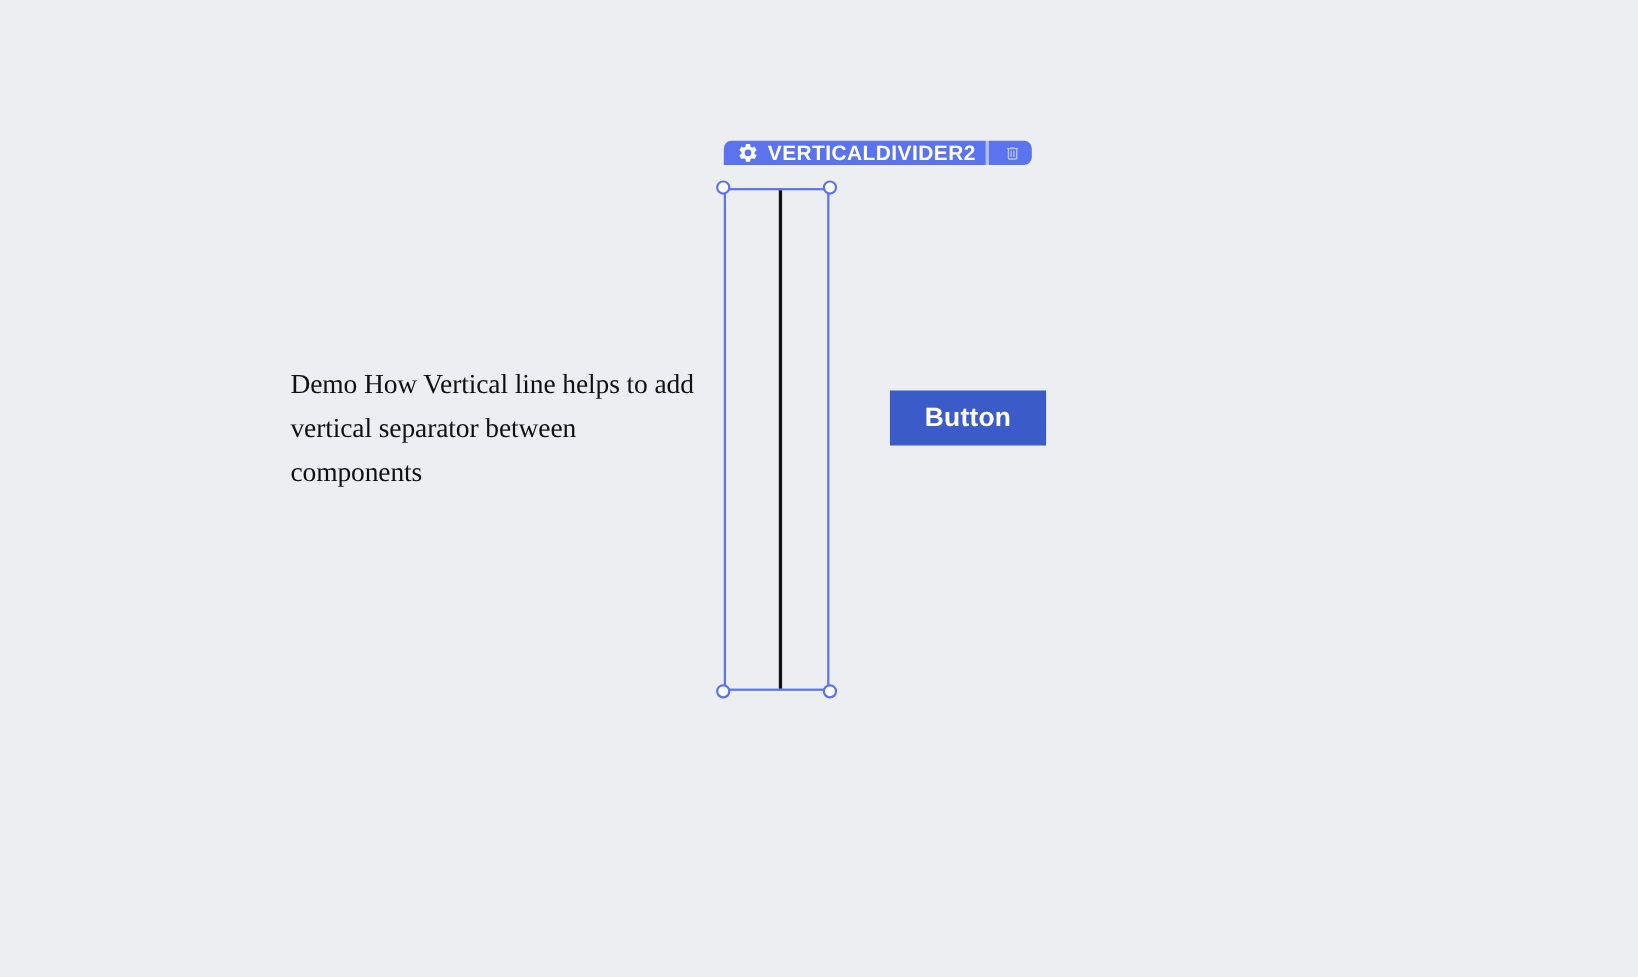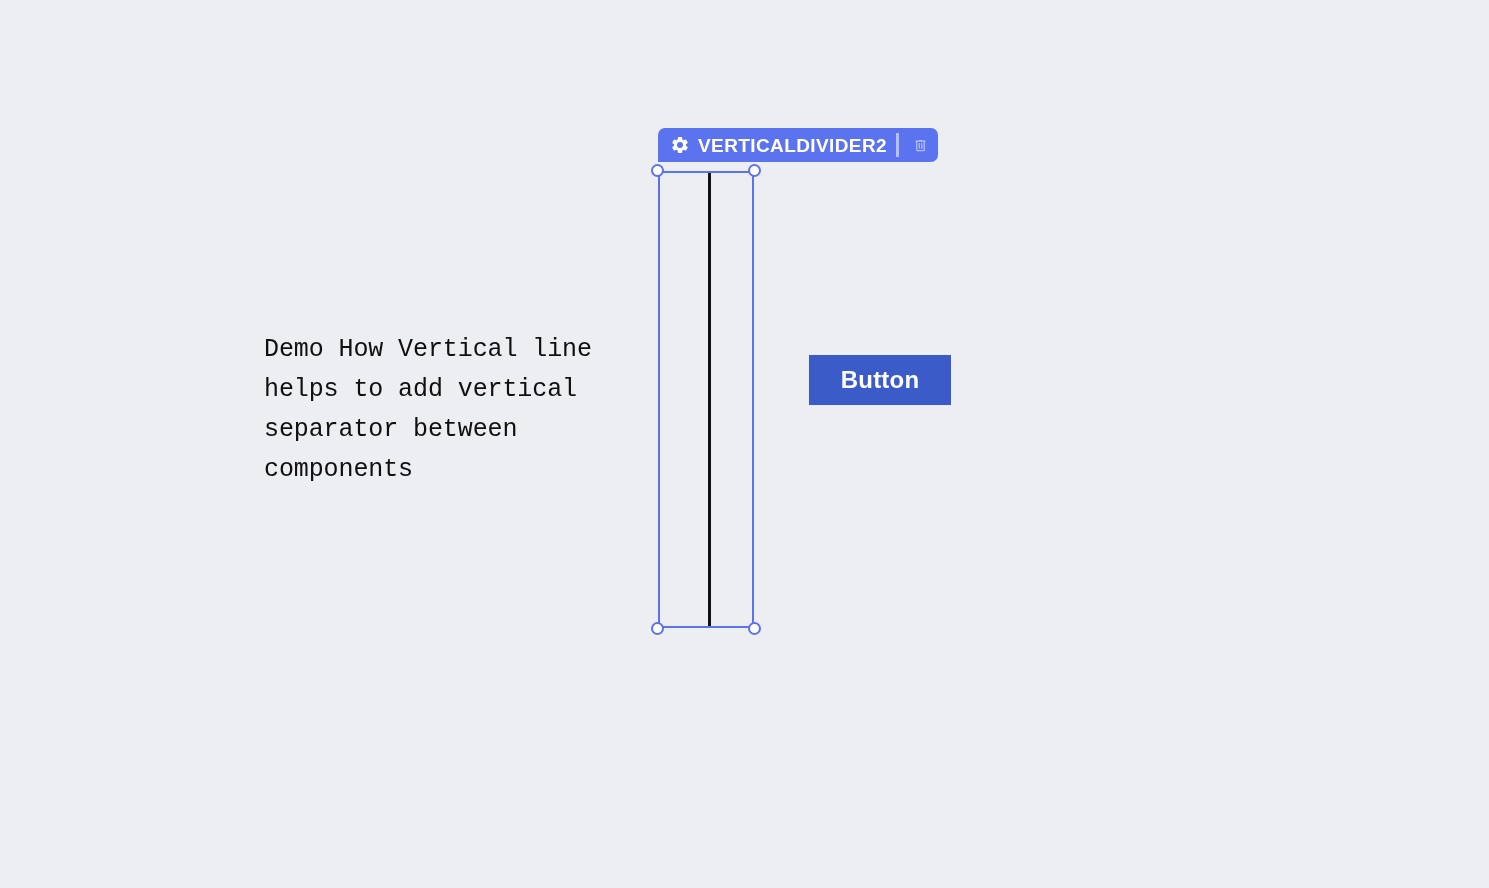--- a/index.html
+++ b/index.html
@@ -23,21 +23,21 @@
 
   
   .desc-text {
     position: absolute;
     left: 264px;
     top: 330px;
     width: 380px;
     font-size: 25px;
     line-height: 40px;
     color: #101010;
-    font-family: Liberation Mono, monospace;
+    font-family: Liberation Serif, serif;
     white-space: pre-line;
     letter-spacing: -0.1px;
   }
 
   
   .btn {
     position: absolute;
     left: 809px;
     top: 355px;
     width: 142px;
@@ -96,21 +96,21 @@
   .handle.tl { left: -7px;  top: -7px; }
   .handle.tr { right: -7px; top: -7px; }
   .handle.bl { left: -7px;  bottom: -7px; }
   .handle.br { right: -7px; bottom: -7px; }
 
   
   .badge {
     position: absolute;
     left: 0px;
     top: -43px;
-    height: 34px;
+    height: 22px;
     background: #5b73ee;
     border-radius: 7px 7px 7px 0;
     display: flex;
     align-items: center;
     padding: 0 10px 0 12px;
     box-sizing: border-box;
     white-space: nowrap;
     gap: 8px;
   }
 

